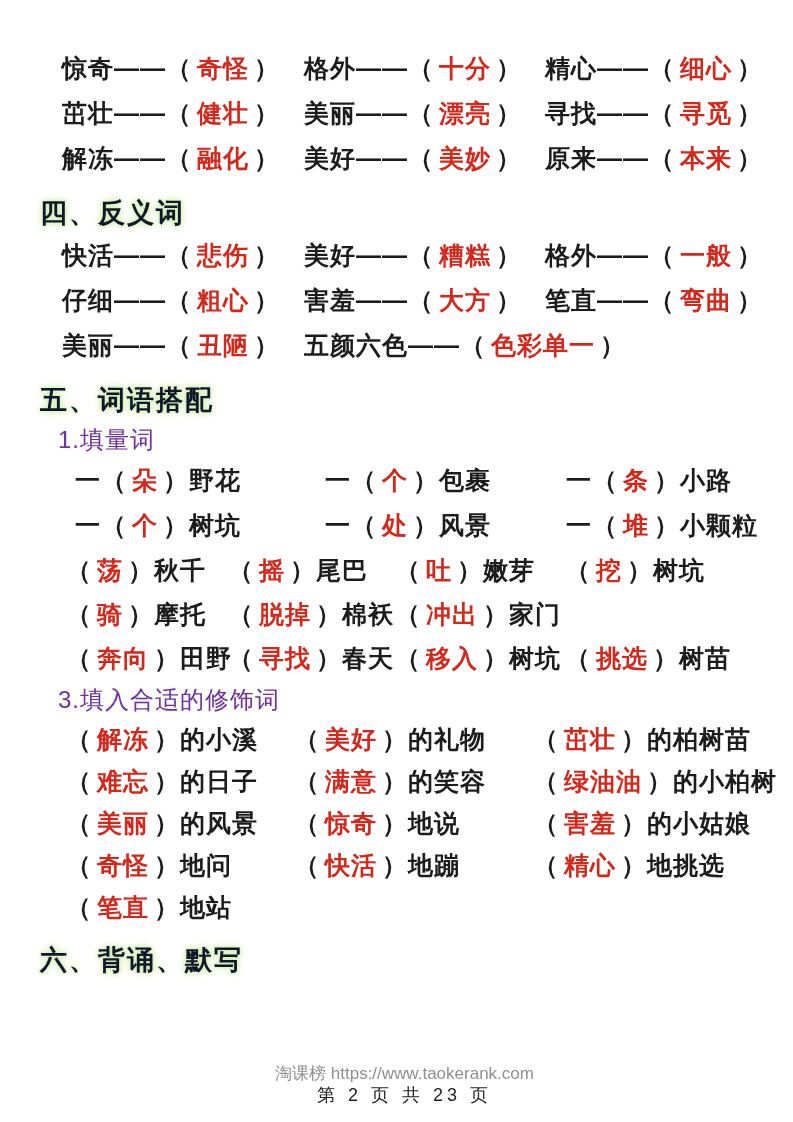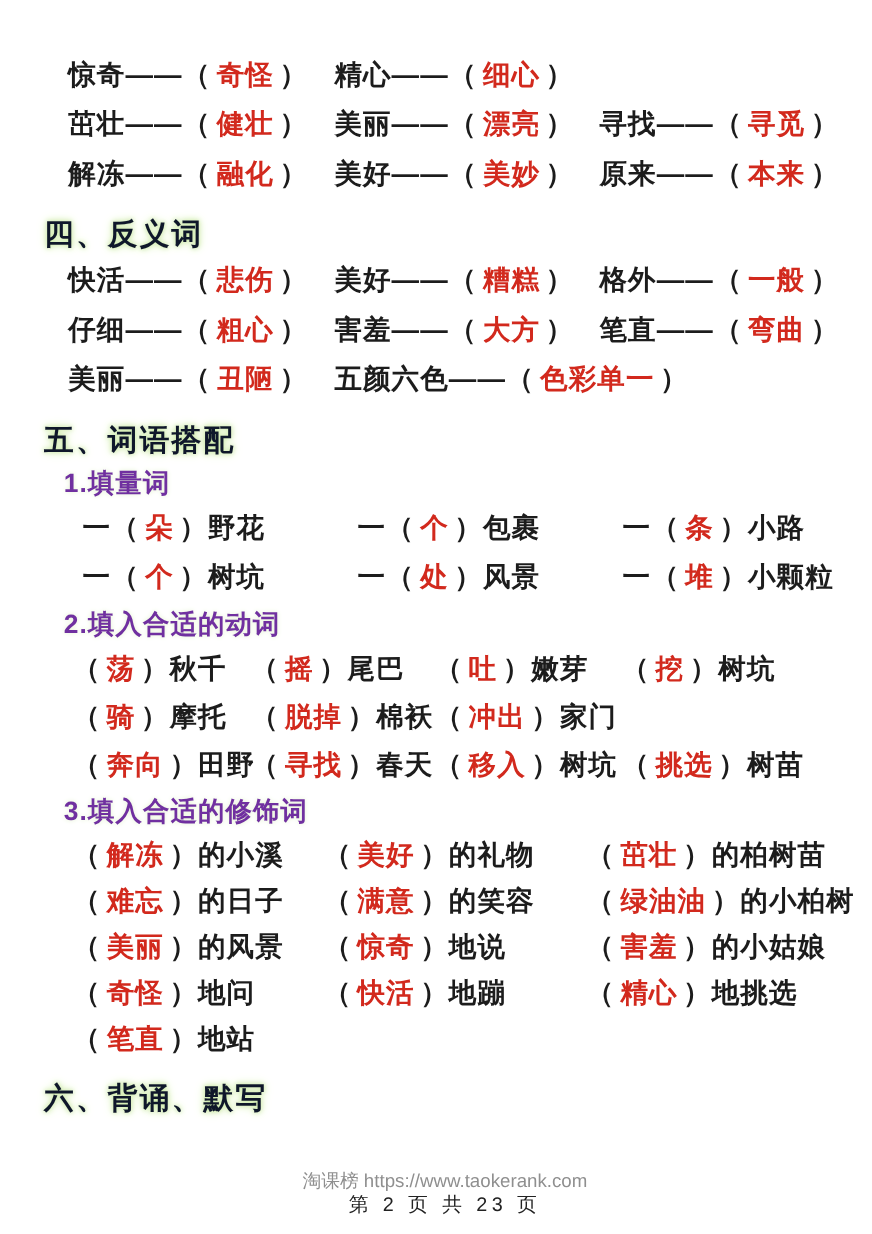--- a/index.html
+++ b/index.html
@@ -25,21 +25,21 @@
     line-height:40px;
     font-weight:bold;
     color:#0f172a;
     letter-spacing:2px;
     margin-top:12px;
     text-shadow:0 0 4px #cdeaa8, 0 0 7px #d9efbb, 0 0 11px #e4f4cb;
   }
   .subheading{
     font-size:24px;
     line-height:36px;
-    font-weight:bold;
+    font-weight:normal;
     color:#7030a0;
     letter-spacing:1px;
     margin-top:2px;
     margin-left:18px;
     text-shadow:0 0 5px #e3f2cf;
   }
   .group{margin:0;}
   .row{display:grid;}
   .item{white-space:nowrap;font-weight:600;letter-spacing:1px;}
   .ans{color:#d2291d;margin:0 5px;}
@@ -68,20 +68,21 @@
   }
 </style>
 </head>
 <body>
 
 <div id="page">
   <div id="content">
       <div class="group pairs3">
         <div class="row">
           <span class="item"><span class="pre">惊奇——（</span><span class="ans">奇怪</span><span class="post">）</span></span>
+          <span class="item"><span class="pre">格外——（</span><span class="ans">十分</span><span class="post">）</span></span>
           <span class="item"><span class="pre">精心——（</span><span class="ans">细心</span><span class="post">）</span></span>
         </div>
         <div class="row">
           <span class="item"><span class="pre">茁壮——（</span><span class="ans">健壮</span><span class="post">）</span></span>
           <span class="item"><span class="pre">美丽——（</span><span class="ans">漂亮</span><span class="post">）</span></span>
           <span class="item"><span class="pre">寻找——（</span><span class="ans">寻觅</span><span class="post">）</span></span>
         </div>
         <div class="row">
           <span class="item"><span class="pre">解冻——（</span><span class="ans">融化</span><span class="post">）</span></span>
           <span class="item"><span class="pre">美好——（</span><span class="ans">美妙</span><span class="post">）</span></span>
@@ -112,21 +113,20 @@
           <span class="item"><span class="pre">一（</span><span class="ans">朵</span><span class="post">）野花</span></span>
           <span class="item"><span class="pre">一（</span><span class="ans">个</span><span class="post">）包裹</span></span>
           <span class="item"><span class="pre">一（</span><span class="ans">条</span><span class="post">）小路</span></span>
         </div>
         <div class="row">
           <span class="item"><span class="pre">一（</span><span class="ans">个</span><span class="post">）树坑</span></span>
           <span class="item"><span class="pre">一（</span><span class="ans">处</span><span class="post">）风景</span></span>
           <span class="item"><span class="pre">一（</span><span class="ans">堆</span><span class="post">）小颗粒</span></span>
         </div>
       </div>
-      <div class="subheading">2.填入合适的动词</div>
       <div class="group verbs">
         <div class="row">
           <span class="item"><span class="pre">（</span><span class="ans">荡</span><span class="post">）秋千</span></span>
           <span class="item"><span class="pre">（</span><span class="ans">摇</span><span class="post">）尾巴</span></span>
           <span class="item"><span class="pre">（</span><span class="ans">吐</span><span class="post">）嫩芽</span></span>
           <span class="item"><span class="pre">（</span><span class="ans">挖</span><span class="post">）树坑</span></span>
         </div>
         <div class="row">
           <span class="item"><span class="pre">（</span><span class="ans">骑</span><span class="post">）摩托</span></span>
           <span class="item"><span class="pre">（</span><span class="ans">脱掉</span><span class="post">）棉袄</span></span>

